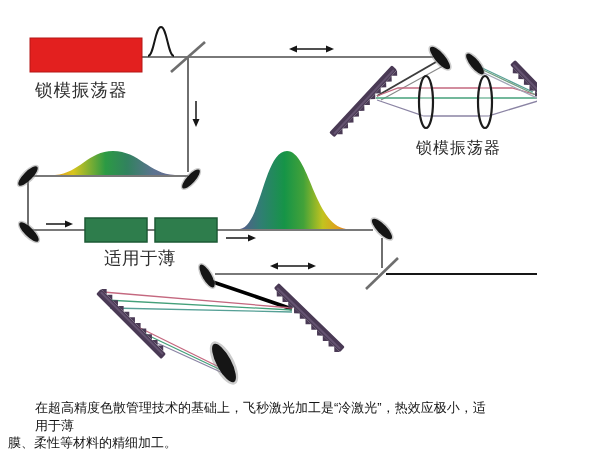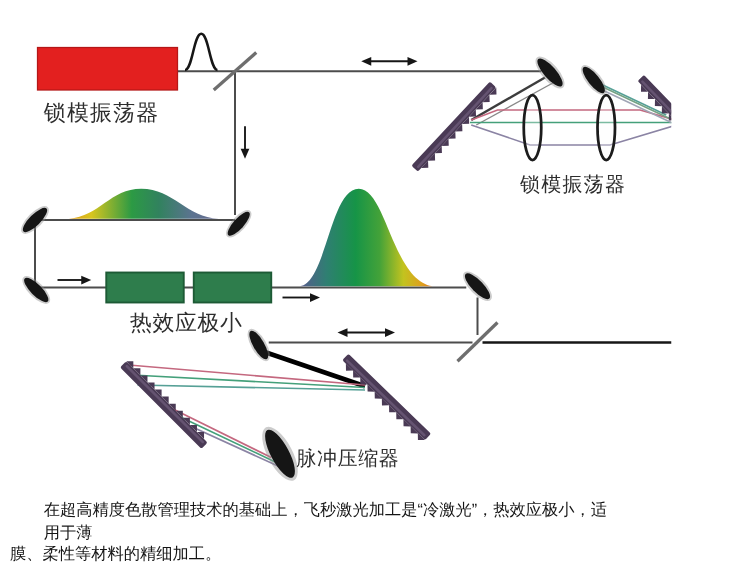--- a/index.html
+++ b/index.html
@@ -132,20 +132,19 @@
     <polygon points="256,238 248,234.5 248,241.5" stroke="none"></polygon>
     <path d="M277,266 L309,266"></path>
     <polygon points="270,266 278,262.5 278,269.5" stroke="none"></polygon>
     <polygon points="316,266 308,262.5 308,269.5" stroke="none"></polygon>
     <polygon points="557,274 547,269.5 547,278.5" stroke="none"></polygon>
   </g>
 </svg>
 
   <div class="lbl lbl-oscillator">锁模振荡器</div>
   <div class="lbl lbl-stretcher">锁模振荡器</div>
-  <div class="lbl lbl-amplifier">热效应极小</div>
-  <div class="lbl lbl-compressor">脉冲压缩器</div>
+  <div class="lbl lbl-amplifier">适用于薄</div>
 
   <div class="caption">
     <div class="l1">在超高精度色散管理技术的基础上，飞秒激光加工是“冷激光”，热效应极小，适用于薄</div>
     <div class="l2">膜、柔性等材料的精细加工。</div>
   </div>
 </div>
 
 </body></html>

